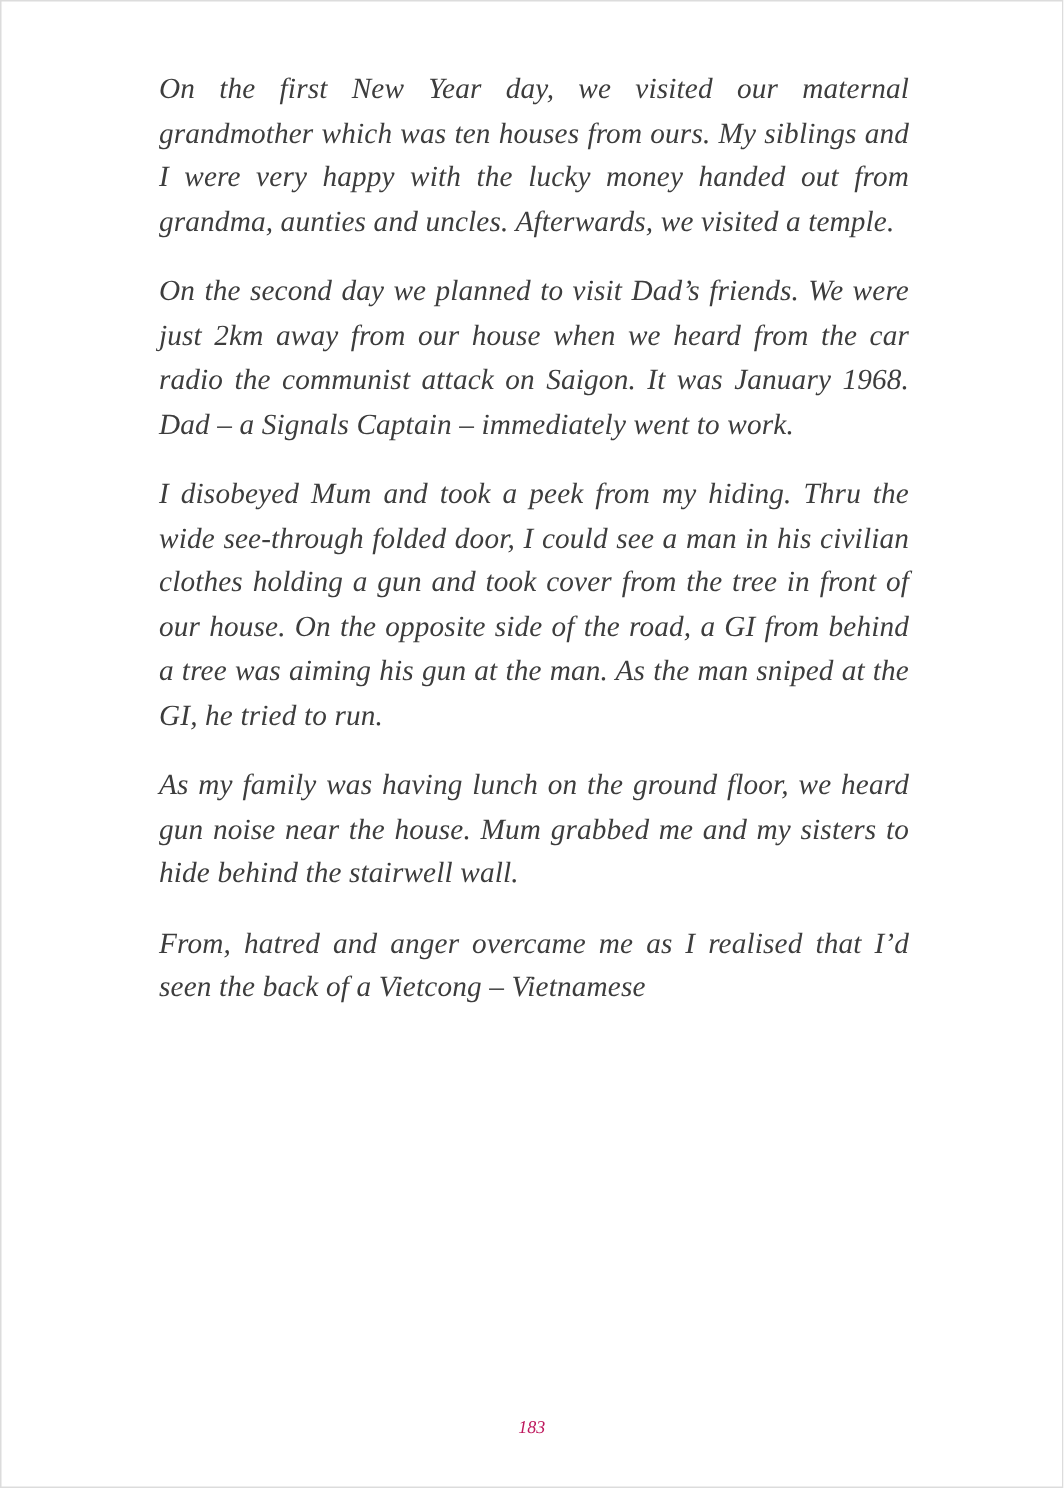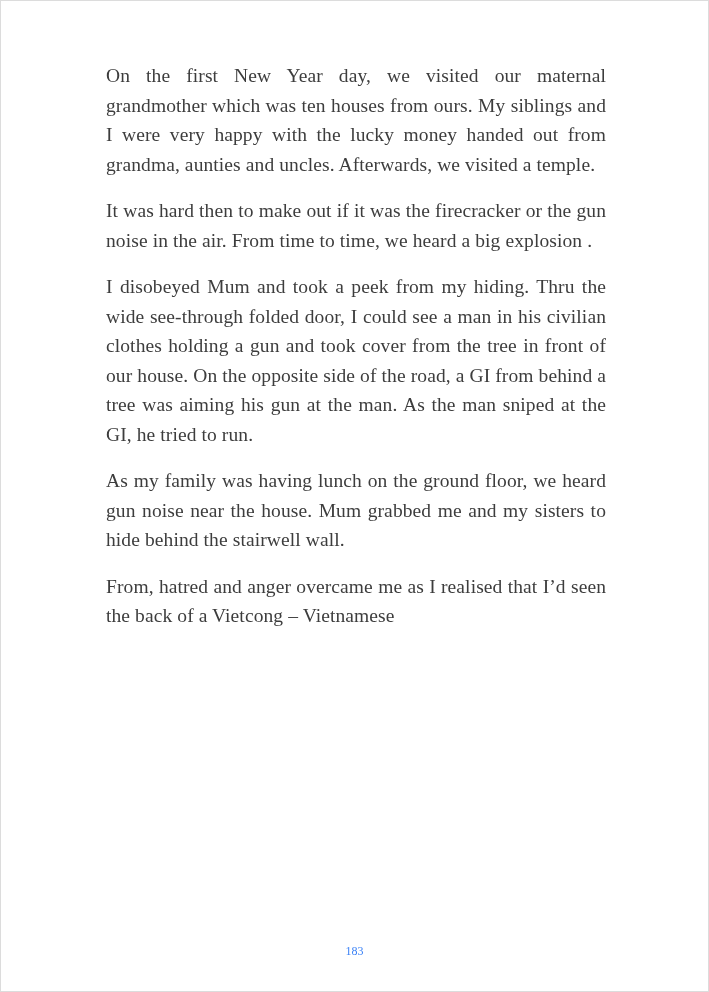--- a/index.html
+++ b/index.html
@@ -9,50 +9,51 @@
     background: #ffffff;
   }
 
   .page {
     position: relative;
     width: 709px;
     height: 992px;
     box-sizing: border-box;
     background: #ffffff;
     border: 1px solid #dcdcdc;
-    padding: 60px 102px 0 105px;
+    padding: 44px 102px 0 105px;
     font-family: "Liberation Serif", serif;
     overflow: hidden;
+    font-style: italic;
   }
 
   .content p {
     margin: 0 0 17px 0;
     font-size: 19.5px;
     line-height: 29.5px;
     color: #3d3d3d;
     text-align: justify;
     letter-spacing: 0.1px;
   }
 
   .page-number {
     position: absolute;
     left: 0;
     bottom: 32px;
     width: 100%;
     text-align: center;
     font-size: 12px;
-    color: #3b82f6;
+    color: #be185d;
     font-family: "Liberation Serif", serif;
   }
 </style>
 </head>
 <body>
 
 <div class="page">
   <div class="content">
     <p>On the first New Year day, we visited our maternal grandmother which was ten houses from ours. My siblings and I were very happy with the lucky money handed out from grandma, aunties and uncles. Afterwards, we visited a temple.</p>
-    <p>It was hard then to make out if it was the firecracker or the gun noise in the air. From time to time, we heard a big explosion .</p>
+    <p>On the second day we planned to visit Dad’s friends. We were just 2km away from our house when we heard from the car radio the communist attack on Saigon. It was January 1968. Dad – a Signals Captain – immediately went to work.</p>
     <p>I disobeyed Mum and took a peek from my hiding. Thru the wide see-through folded door, I could see a man in his civilian clothes holding a gun and took cover from the tree in front of our house. On the opposite side of the road, a GI from behind a tree was aiming his gun at the man. As the man sniped at the GI, he tried to run.</p>
     <p>As my family was having lunch on the ground floor, we heard gun noise near the house. Mum grabbed me and my sisters to hide behind the stairwell wall.</p>
     <p>From, hatred and anger overcame me as I realised that I’d seen the back of a Vietcong – Vietnamese</p>
   </div>
   <div class="page-number">183</div>
 </div>
 
 </body></html>

